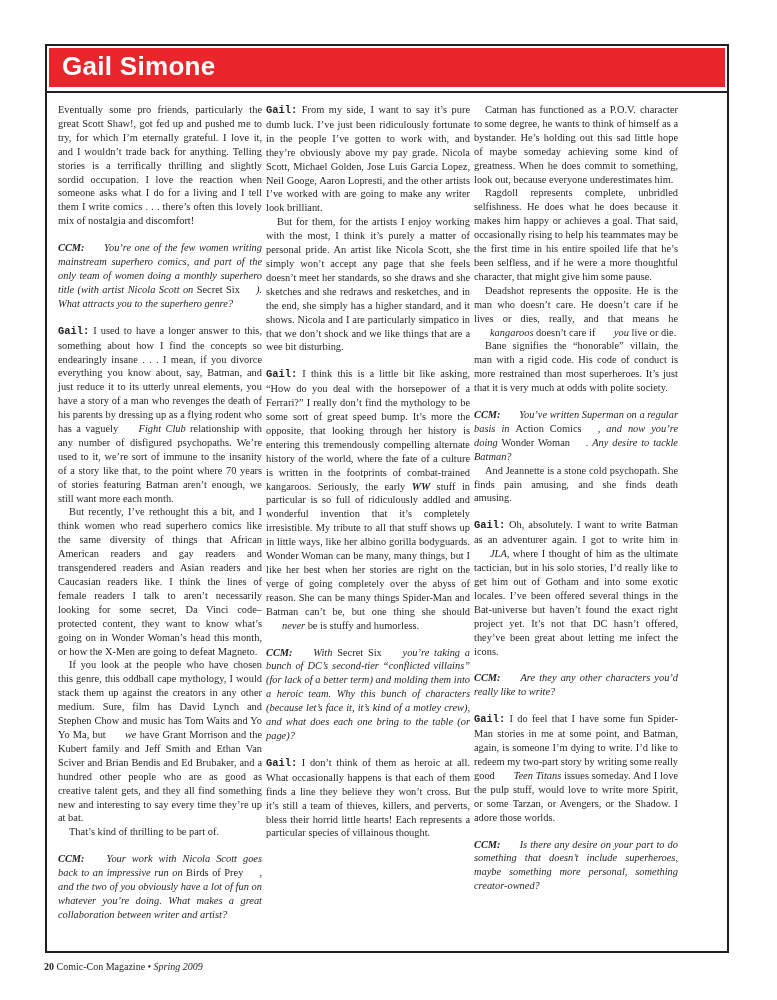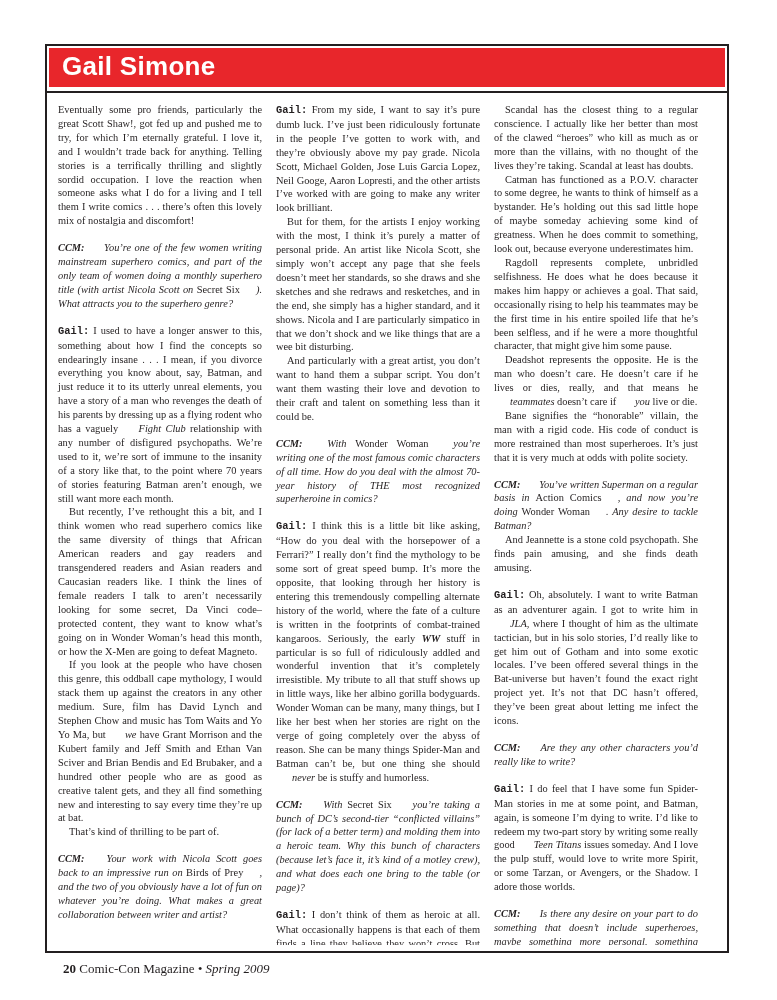--- a/index.html
+++ b/index.html
@@ -35,21 +35,21 @@
     font-size:26px;
     letter-spacing:0.3px;
     padding:0 0 2px 13px;
   }
   .header-rule{
     height:0;border-top:2px solid var(--ink);
     margin-top:4px;
   }
   .columns{
     display:flex;
-    gap:14px;
+    gap:4px;
     padding:10px 11px 0 11px;
     height:842px;
     overflow:hidden;
   }
   .col{
     width:204px;
     font-size:10.4px;
     line-height:13.9px;
     text-align:justify;
   }
@@ -62,22 +62,22 @@
     margin-top:13px;
     text-indent:0;
   }
   .col .block:first-child{margin-top:0;}
   .r-i{font-style:italic;margin-left:16px;}
   .r-b{font-weight:bold;font-family:Liberation Mono, monospace;}
   .r-bi{font-weight:bold;font-style:italic;}
   .r-r{font-style:normal;font-weight:normal;}
   .footer{
     position:absolute;
-    left:63px;top:961px;
-    font-size:13px;
+    left:44px;top:961px;
+    font-size:10px;
     color:var(--ink);
   }
   .footer .num{font-weight:bold;}
   .footer .issue{font-style:italic;}
 </style>
 </head>
 <body>
 
 <div class="frame">
   <div class="header-bar">
@@ -90,31 +90,28 @@
         <p class="block question"><span class="r-bi">CCM:</span><span class="r-i"> You’re one of the few women writing mainstream superhero comics, and part of the only team of women doing a monthly superhero title (with artist Nicola Scott on </span><span class="r-r">Secret Six</span><span class="r-i">). What attracts you to the superhero genre?</span></p>
         <p class="block answer"><span class="r-b">Gail:</span><span> I used to have a longer answer to this, something about how I find the concepts so endearingly insane . . . I mean, if you divorce everything you know about, say, Batman, and just reduce it to its utterly unreal elements, you have a story of a man who revenges the death of his parents by dressing up as a flying rodent who has a vaguely </span><span class="r-i">Fight Club</span><span> relationship with any number of disfigured psychopaths. We’re used to it, we’re sort of immune to the insanity of a story like that, to the point where 70 years of stories featuring Batman aren’t enough, we still want more each month.</span></p>
         <p class="block para"><span>But recently, I’ve rethought this a bit, and I think women who read superhero comics like the same diversity of things that African American readers and gay readers and transgendered readers and Asian readers and Caucasian readers like. I think the lines of female readers I talk to aren’t necessarily looking for some secret, Da Vinci code–protected content, they want to know what’s going on in Wonder Woman’s head this month, or how the X-Men are going to defeat Magneto.</span></p>
         <p class="block para"><span>If you look at the people who have chosen this genre, this oddball cape mythology, I would stack them up against the creators in any other medium. Sure, film has David Lynch and Stephen Chow and music has Tom Waits and Yo Yo Ma, but </span><span class="r-i">we</span><span> have Grant Morrison and the Kubert family and Jeff Smith and Ethan Van Sciver and Brian Bendis and Ed Brubaker, and a hundred other people who are as good as creative talent gets, and they all find something new and interesting to say every time they’re up at bat.</span></p>
         <p class="block para"><span>That’s kind of thrilling to be part of.</span></p>
         <p class="block question"><span class="r-bi">CCM:</span><span class="r-i"> Your work with Nicola Scott goes back to an impressive run on </span><span class="r-r">Birds of Prey</span><span class="r-i">, and the two of you obviously have a lot of fun on whatever you’re doing. What makes a great collaboration between writer and artist?</span></p>
       </div>
     <div class="col">
         <p class="block answer"><span class="r-b">Gail:</span><span> From my side, I want to say it’s pure dumb luck. I’ve just been ridiculously fortunate in the people I’ve gotten to work with, and they’re obviously above my pay grade. Nicola Scott, Michael Golden, Jose Luis Garcia Lopez, Neil Googe, Aaron Lopresti, and the other artists I’ve worked with are going to make any writer look brilliant.</span></p>
         <p class="block para"><span>But for them, for the artists I enjoy working with the most, I think it’s purely a matter of personal pride. An artist like Nicola Scott, she simply won’t accept any page that she feels doesn’t meet her standards, so she draws and she sketches and she redraws and resketches, and in the end, she simply has a higher standard, and it shows. Nicola and I are particularly simpatico in that we don’t shock and we like things that are a wee bit disturbing.</span></p>
-        <p class="block para"><span>And particularly with a great artist, you don’t want to hand them a subpar script. You don’t want them wasting their love and devotion to their craft and talent on something less than it could be.</span></p>
-        <p class="block question"><span class="r-bi">CCM:</span><span class="r-i"> With </span><span class="r-r">Wonder Woman</span><span class="r-i"> you’re writing one of the most famous comic characters of all time. How do you deal with the almost 70-year history of THE most recognized superheroine in comics?</span></p>
         <p class="block answer"><span class="r-b">Gail:</span><span> I think this is a little bit like asking, “How do you deal with the horsepower of a Ferrari?” I really don’t find the mythology to be some sort of great speed bump. It’s more the opposite, that looking through her history is entering this tremendously compelling alternate history of the world, where the fate of a culture is written in the footprints of combat-trained kangaroos. Seriously, the early </span><span class="r-bi">WW</span><span> stuff in particular is so full of ridiculously addled and wonderful invention that it’s completely irresistible. My tribute to all that stuff shows up in little ways, like her albino gorilla bodyguards. Wonder Woman can be many, many things, but I like her best when her stories are right on the verge of going completely over the abyss of reason. She can be many things Spider-Man and Batman can’t be, but one thing she should </span><span class="r-i">never</span><span> be is stuffy and humorless.</span></p>
         <p class="block question"><span class="r-bi">CCM:</span><span class="r-i"> With </span><span class="r-r">Secret Six</span><span class="r-i"> you’re taking a bunch of DC’s second-tier “conflicted villains” (for lack of a better term) and molding them into a heroic team. Why this bunch of characters (because let’s face it, it’s kind of a motley crew), and what does each one bring to the table (or page)?</span></p>
         <p class="block answer"><span class="r-b">Gail:</span><span> I don’t think of them as heroic at all. What occasionally happens is that each of them finds a line they believe they won’t cross. But it’s still a team of thieves, killers, and perverts, bless their horrid little hearts! Each represents a particular species of villainous thought.</span></p>
       </div>
     <div class="col">
-        <p class="block para"><span>Scandal has the closest thing to a regular conscience. I actually like her better than most of the clawed “heroes” who kill as much as or more than the villains, with no thought of the lives they’re taking. Scandal at least has doubts.</span></p>
         <p class="block para"><span>Catman has functioned as a P.O.V. character to some degree, he wants to think of himself as a bystander. He’s holding out this sad little hope of maybe someday achieving some kind of greatness. When he does commit to something, look out, because everyone underestimates him.</span></p>
         <p class="block para"><span>Ragdoll represents complete, unbridled selfishness. He does what he does because it makes him happy or achieves a goal. That said, occasionally rising to help his teammates may be the first time in his entire spoiled life that he’s been selfless, and if he were a more thoughtful character, that might give him some pause.</span></p>
-        <p class="block para"><span>Deadshot represents the opposite. He is the man who doesn’t care. He doesn’t care if he lives or dies, really, and that means he </span><span class="r-i">teammates</span><span> doesn’t care if </span><span class="r-i">you</span><span> live or die.</span></p>
+        <p class="block para"><span>Deadshot represents the opposite. He is the man who doesn’t care. He doesn’t care if he lives or dies, really, and that means he </span><span class="r-i">kangaroos</span><span> doesn’t care if </span><span class="r-i">you</span><span> live or die.</span></p>
         <p class="block para"><span>Bane signifies the “honorable” villain, the man with a rigid code. His code of conduct is more restrained than most superheroes. It’s just that it is very much at odds with polite society.</span></p>
         <p class="block question"><span class="r-bi">CCM:</span><span class="r-i"> You’ve written Superman on a regular basis in </span><span class="r-r">Action Comics</span><span class="r-i">, and now you’re doing </span><span class="r-r">Wonder Woman</span><span class="r-i">. Any desire to tackle Batman?</span></p>
         <p class="block para"><span>And Jeannette is a stone cold psychopath. She finds pain amusing, and she finds death amusing.</span></p>
         <p class="block answer"><span class="r-b">Gail:</span><span> Oh, absolutely. I want to write Batman as an adventurer again. I got to write him in </span><span class="r-i">JLA</span><span>, where I thought of him as the ultimate tactician, but in his solo stories, I’d really like to get him out of Gotham and into some exotic locales. I’ve been offered several things in the Bat-universe but haven’t found the exact right project yet. It’s not that DC hasn’t offered, they’ve been great about letting me infect the icons.</span></p>
         <p class="block question"><span class="r-bi">CCM:</span><span class="r-i"> Are they any other characters you’d really like to write?</span></p>
         <p class="block answer"><span class="r-b">Gail:</span><span> I do feel that I have some fun Spider-Man stories in me at some point, and Batman, again, is someone I’m dying to write. I’d like to redeem my two-part story by writing some really good </span><span class="r-i">Teen Titans</span><span> issues someday. And I love the pulp stuff, would love to write more Spirit, or some Tarzan, or Avengers, or the Shadow. I adore those worlds.</span></p>
         <p class="block question"><span class="r-bi">CCM:</span><span class="r-i"> Is there any desire on your part to do something that doesn’t include superheroes, maybe something more personal, something creator-owned?</span></p>
       </div>
   </div>
 </div>

